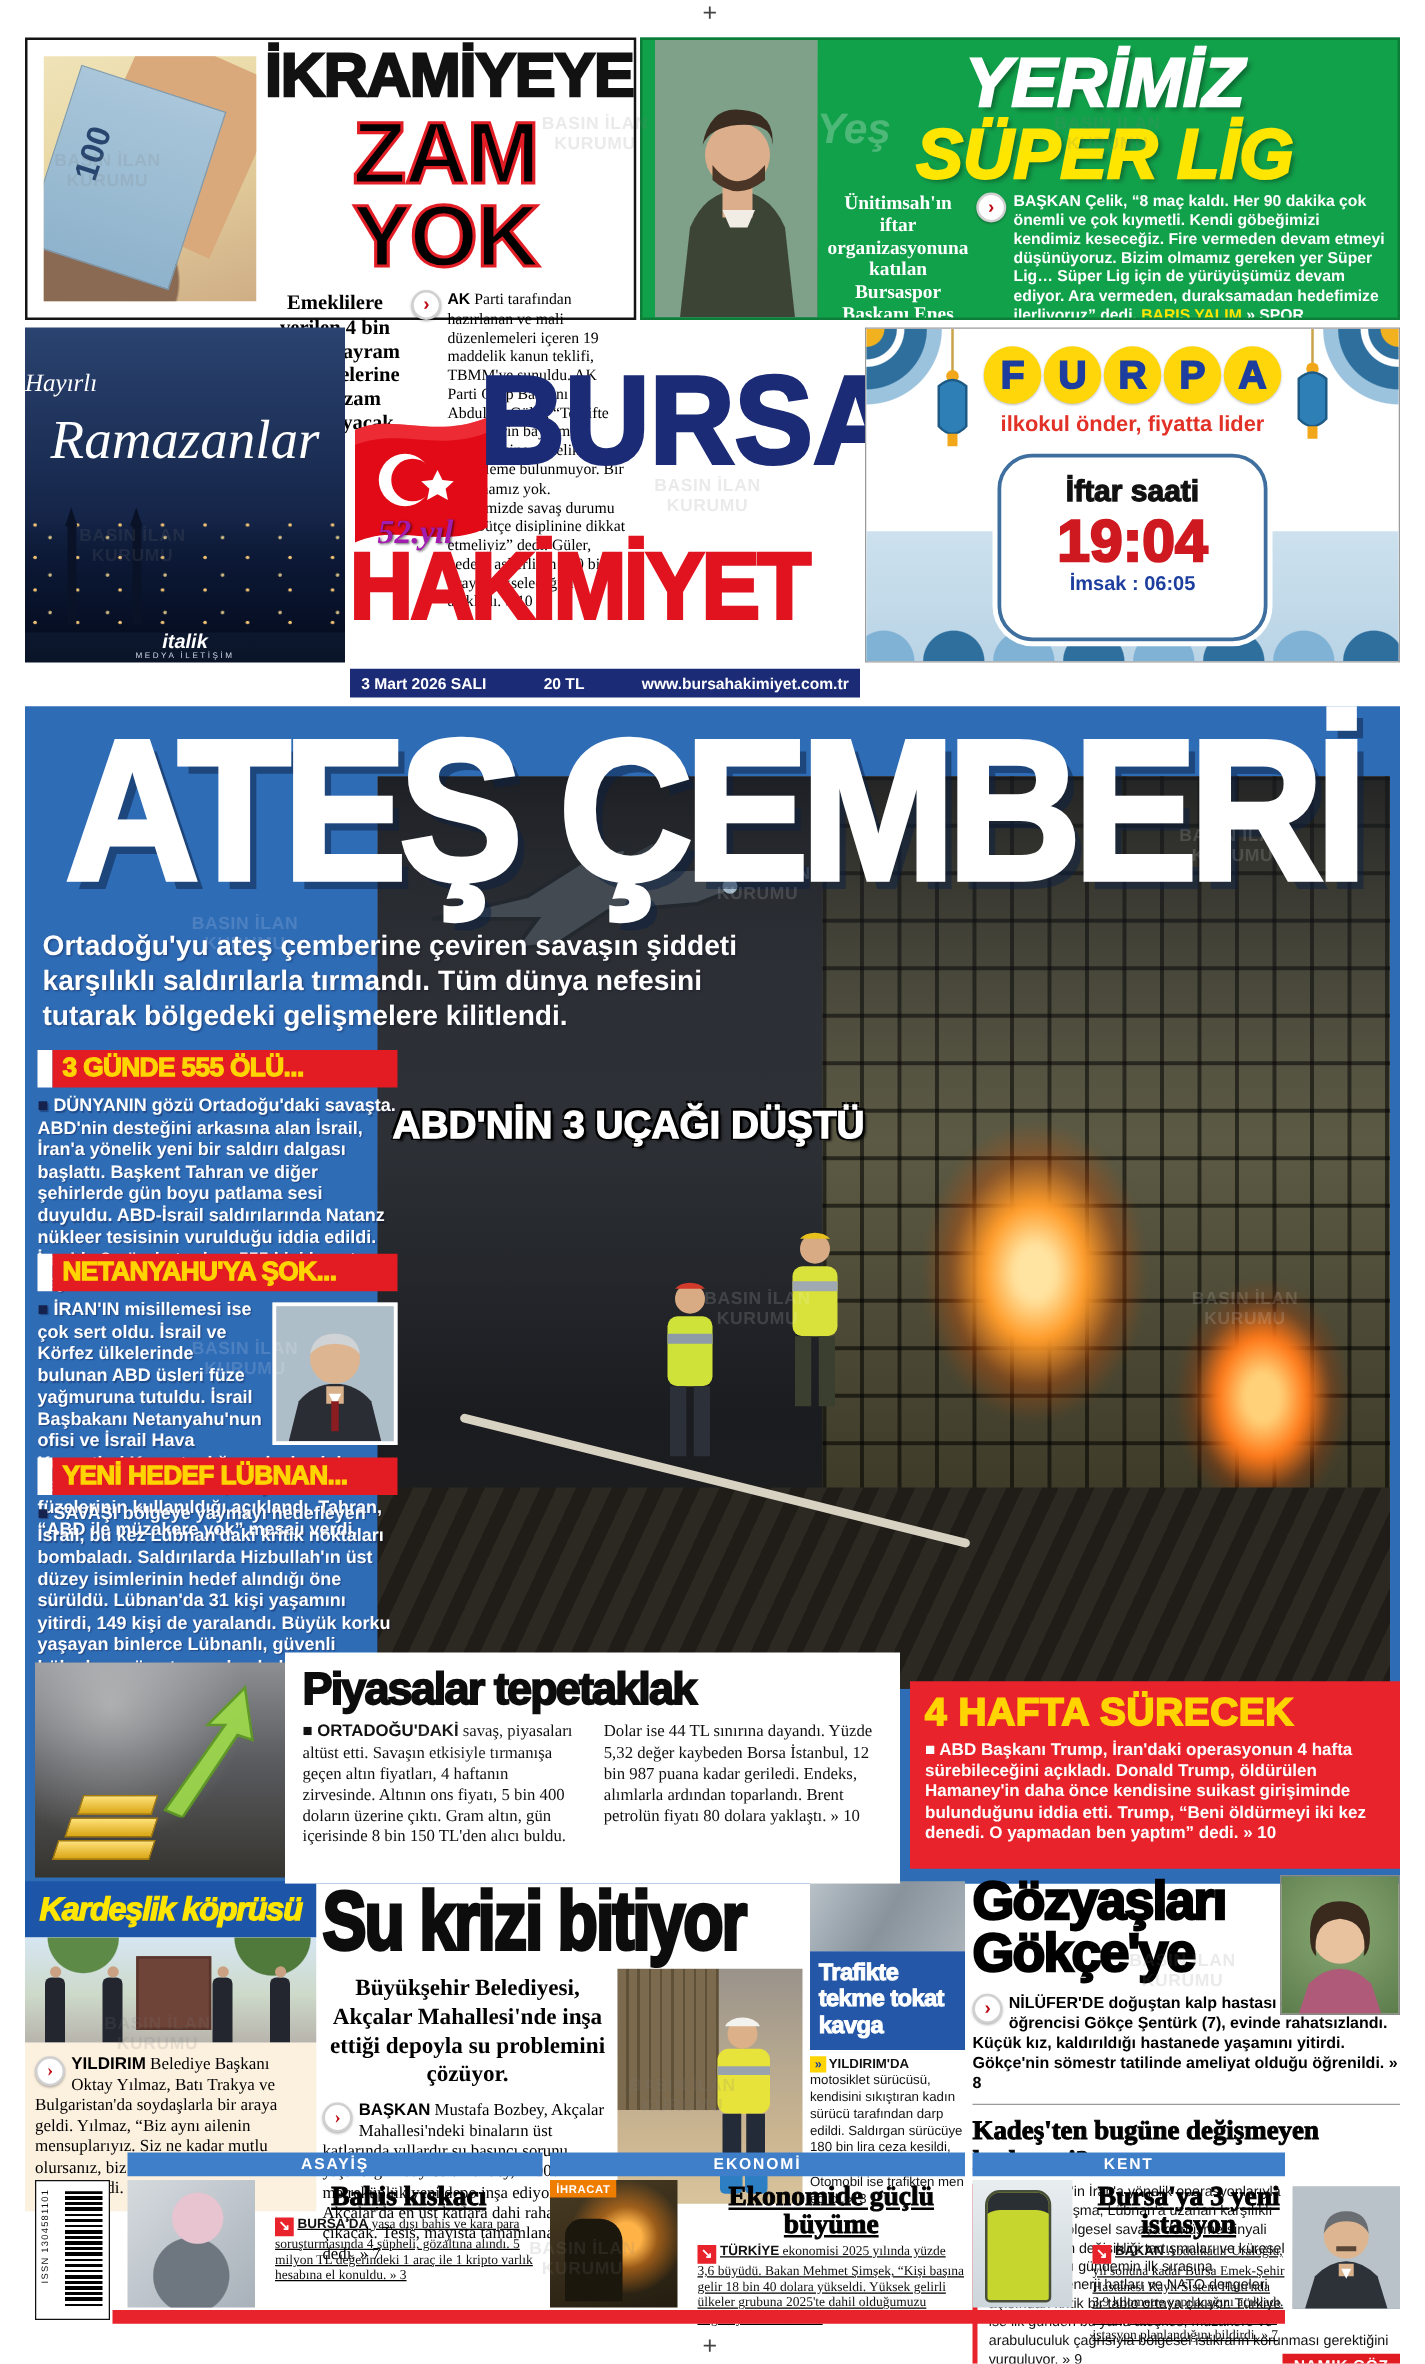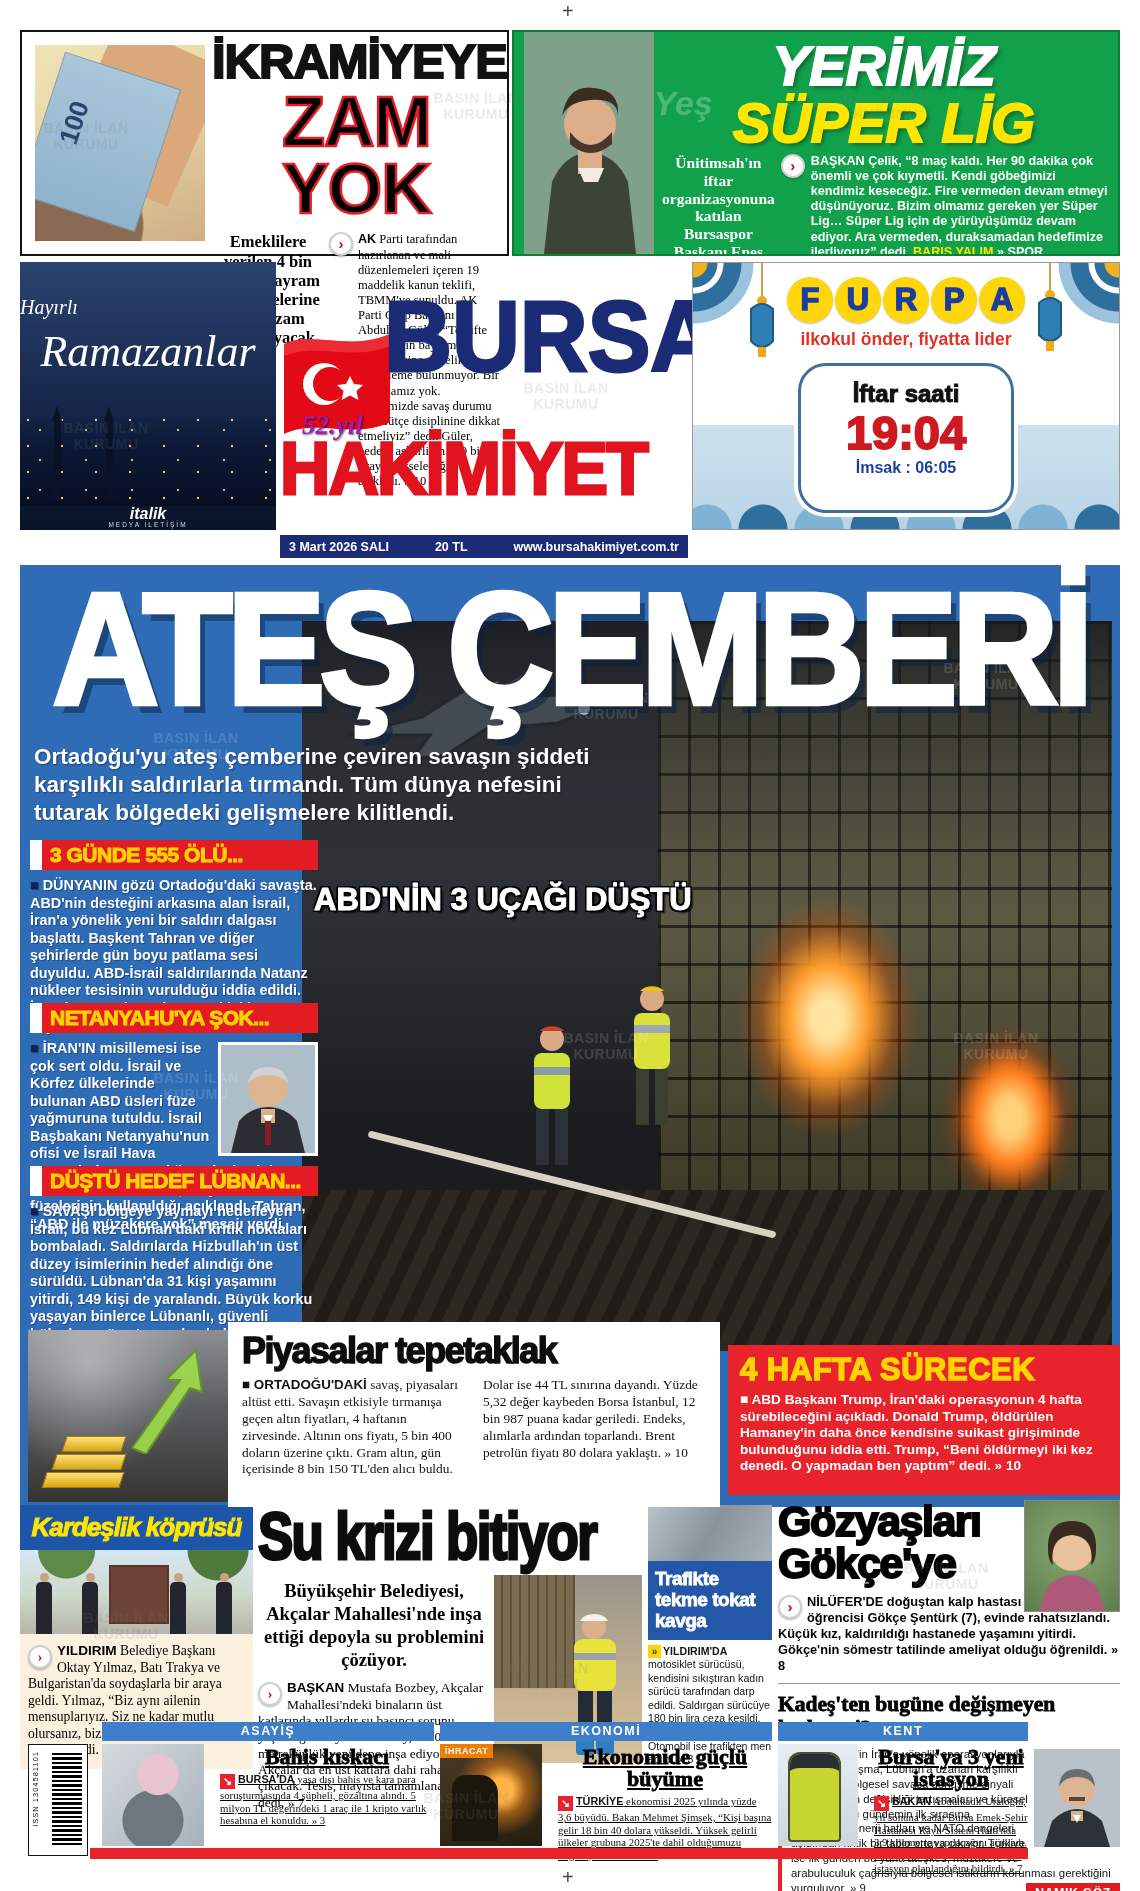--- a/index.html
+++ b/index.html
@@ -424,21 +424,21 @@
               <rect x="44" y="76" width="6" height="24" fill="#8a1d22"></rect>
             </svg>
         </span>
         <span class="bullet">■ </span><span>İRAN'IN misillemesi ise çok sert oldu. İsrail ve Körfez ülkelerinde bulunan ABD üsleri füze yağmuruna tutuldu. İsrail Başbakanı Netanyahu'nun ofisi ve İsrail Hava Kuvvetleri Komutanlığı yerleşkesi de hedef alındı. Saldırıda, 'Hayber' füzelerinin kullanıldığı açıklandı. Tahran, “ABD ile müzakere yok” mesajı verdi.</span>
       </div>
     </div>
 
     <div class="blk blk3">
       <div class="blk-banner">
           <div class="blk-bar"></div>
-        <div class="blk-title">DÜŞTÜ HEDEF LÜBNAN...</div>
+        <div class="blk-title">YENİ HEDEF LÜBNAN...</div>
         </div>
       <div class="blk-body"><span class="bullet">■ </span><span>SAVAŞI bölgeye yaymayı hedefleyen İsrail, bu kez Lübnan'daki kritik noktaları bombaladı. Saldırılarda Hizbullah'ın üst düzey isimlerinin hedef alındığı öne sürüldü. Lübnan'da 31 kişi yaşamını yitirdi, 149 kişi de yaralandı. Büyük korku yaşayan binlerce Lübnanlı, güvenli bölgelere göç etmeye başladı. »10</span></div>
     </div>
 
     <div class="goldphoto">
       <div class="gold-smoke"></div>
       <div class="gbar" style="left:16px; bottom:14px; width:78px;"></div>
       <div class="gbar" style="left:26px; bottom:32px; width:70px;"></div>
       <div class="gbar" style="left:36px; bottom:50px; width:60px;"></div>
       <div class="garrow">

